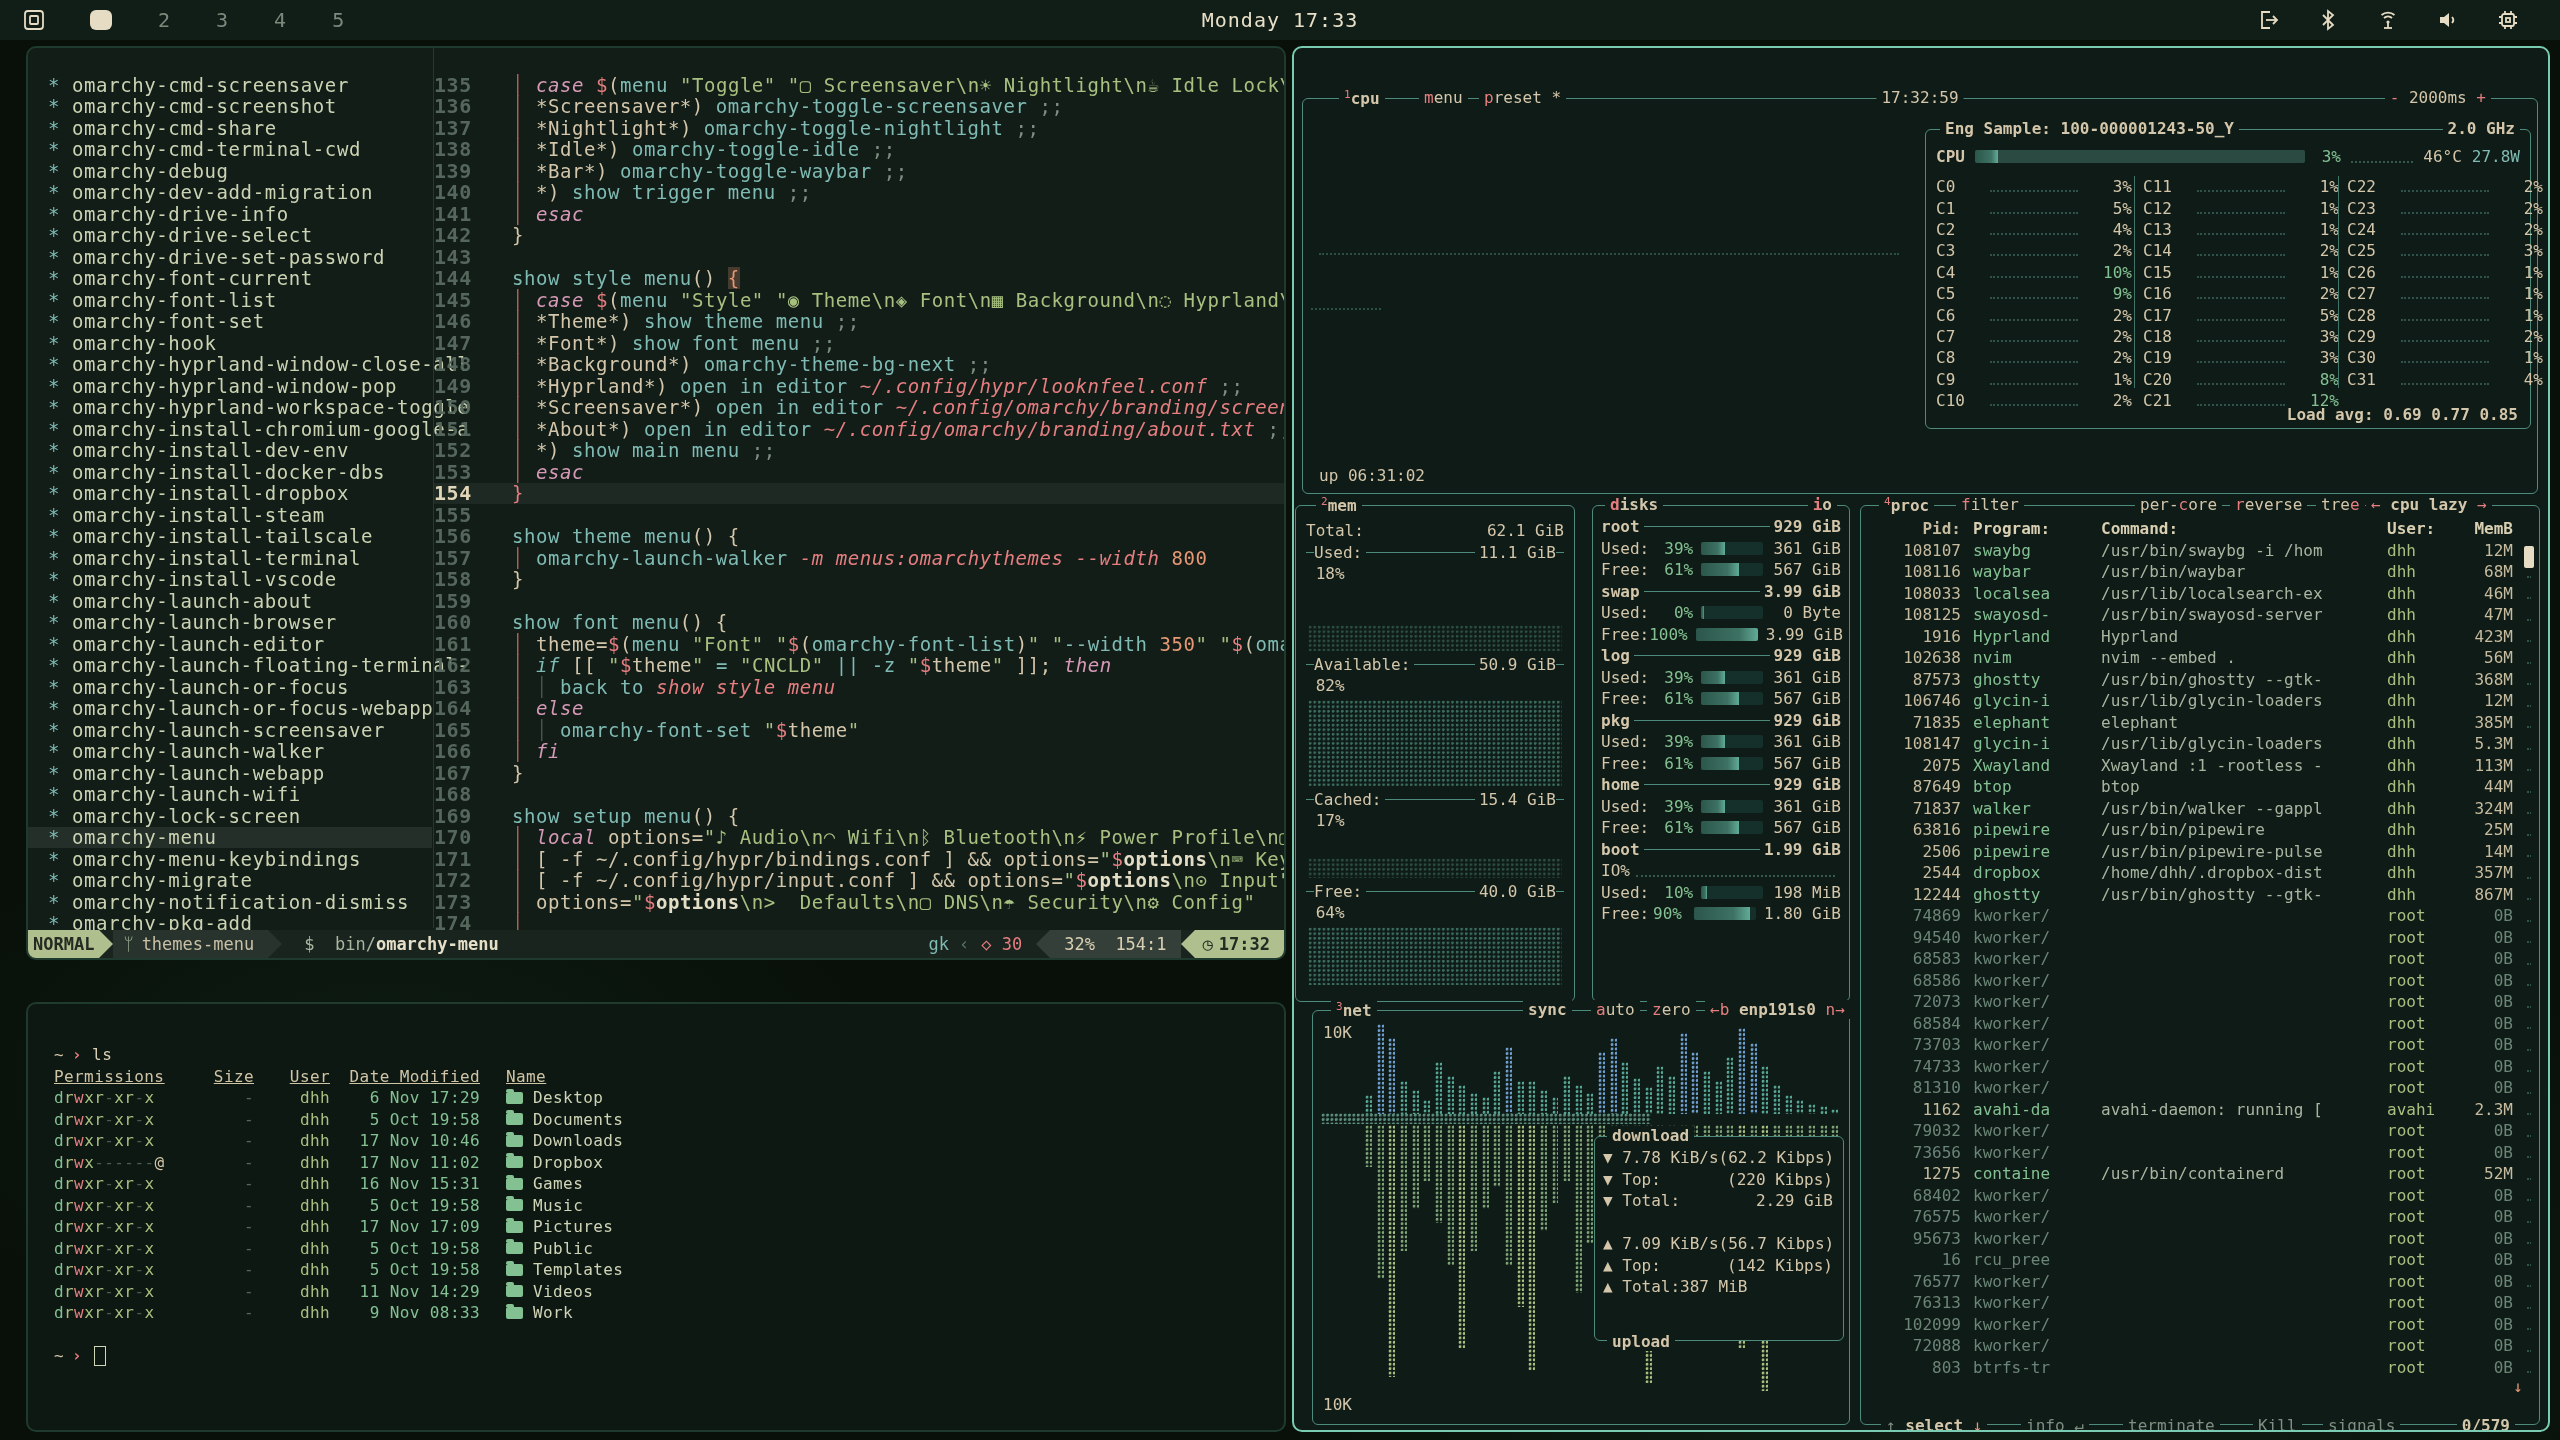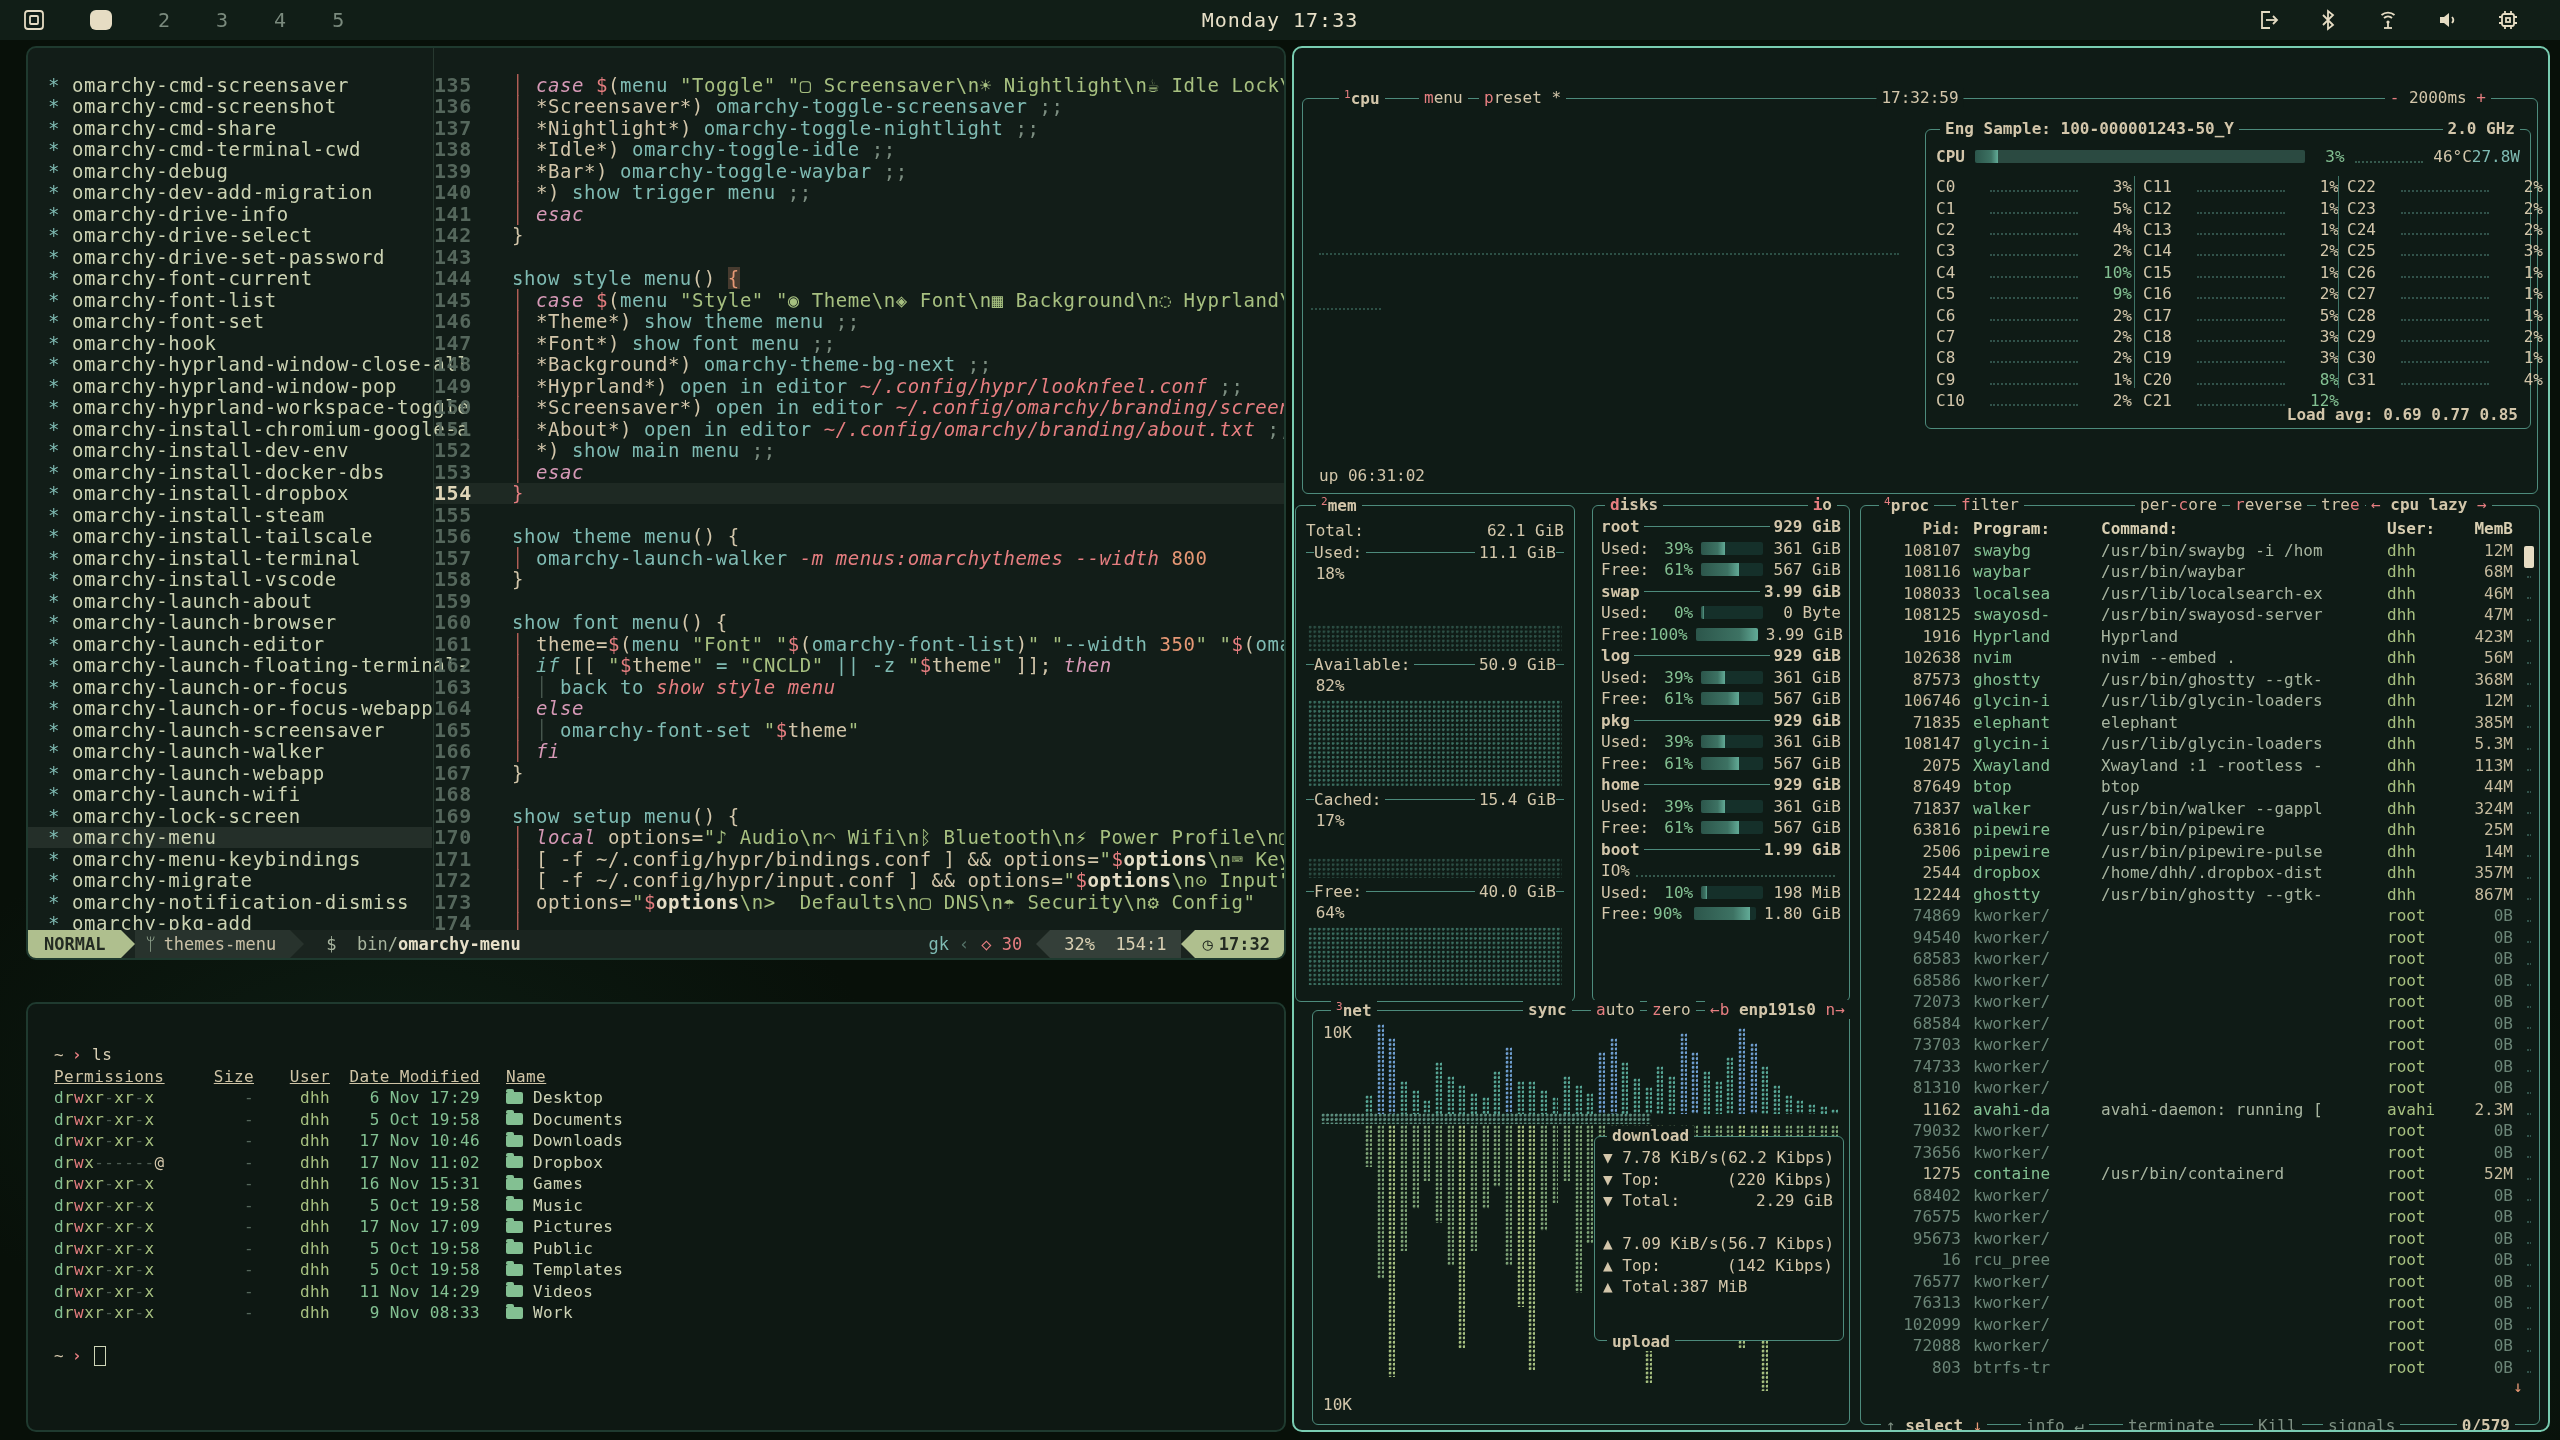--- a/index.html
+++ b/index.html
@@ -43,21 +43,21 @@
   .crow.cursorline .lnum{color:#e0d6b8;}
   .tk-t{color:var(--cream);} .tk-kw{color:var(--purple);font-style:italic;}
   .tk-kwb{color:var(--teal);font-style:italic;} .tk-fn{color:var(--teal);}
   .tk-str{color:var(--green);} .tk-red{color:var(--red);} .tk-num{color:var(--orange);}
   .tk-dim{color:var(--dim);} .tk-pth{color:var(--red);font-style:italic;}
   .tk-bld{color:#e4ddc6;font-weight:bold;} .tk-gr{color:#b15e56;} .tk-gg{color:#46564d;}
   .tk-mp{color:var(--orange);background:rgba(230,152,117,.25);}
   .tk-cur{color:var(--red);}
   
   #statusline{position:absolute;left:0;right:0;bottom:0;height:28px;background:#1a241f;display:flex;align-items:center;font-size:17px;}
-  .sl-mode{background:#afbf8e;color:#232b22;font-weight:bold;padding:0 16px;height:28px;display:flex;align-items:center;}
+  .sl-mode{background:#afbf8e;color:#232b22;font-weight:bold;padding:0 5px;height:28px;display:flex;align-items:center;}
   .tri{width:0;height:0;border-top:14px solid transparent;border-bottom:14px solid transparent;}
   .tri.r-mode{border-left:14px solid #afbf8e;}
   .sl-branch{background:#28332d;color:#c9c0a6;height:28px;display:flex;align-items:center;padding:0 14px 0 10px;margin-left:0;}
   .tri.r-branch{border-left:14px solid #28332d;}
   .sl-cmd{margin-left:22px;color:#a8b59f;}
   .sl-cmd b{color:#e6dfc8;}
   .sl-right{margin-left:auto;display:flex;align-items:center;height:28px;}
   .sl-keys{color:var(--teal);margin-right:10px;}
   .sl-sep{color:#56746a;margin-right:12px;}
   .sl-diag{color:var(--red);margin-right:14px;}
@@ -440,21 +440,21 @@
 
       <div class="bbox" id="eng-box" style="left:622px;top:30px;width:604px;height:298px">
         <span class="chip" style="left:14px"><b>Eng Sample: 100-000001243-50_Y</b></span>
         <span class="chip" style="right:10px"><b>2.0 GHz</b></span>
         <div class="brow" style="margin:16px 10px 0 10px">
           <b>CPU</b>
           <span class="meter" style="width:330px;margin-left:10px"><span class="fill" style="width:7%"></span><span style="position:absolute;left:7%;top:0;bottom:0;right:0;background:#2b4a41"></span></span>
           <span style="width:52px;text-align:right;color:var(--tealgreen)">3%</span>
           <span class="dots" style="width:90px;margin:0 10px"></span>
           <span>46°C</span>
-          <span style="color:var(--teal);">27.8W</span>
+          <span style="color:var(--teal);margin-left:10px">27.8W</span>
         </div>
         <div class="core-col" id="cores-0" style="left:10px">
             <div class="core-row">
               <span class="core-name">C0</span>
               <span class="core-dots"></span>
               <span class="core-pct">3%</span>
             </div>
             <div class="core-row">
               <span class="core-name">C1</span>
               <span class="core-dots"></span>

